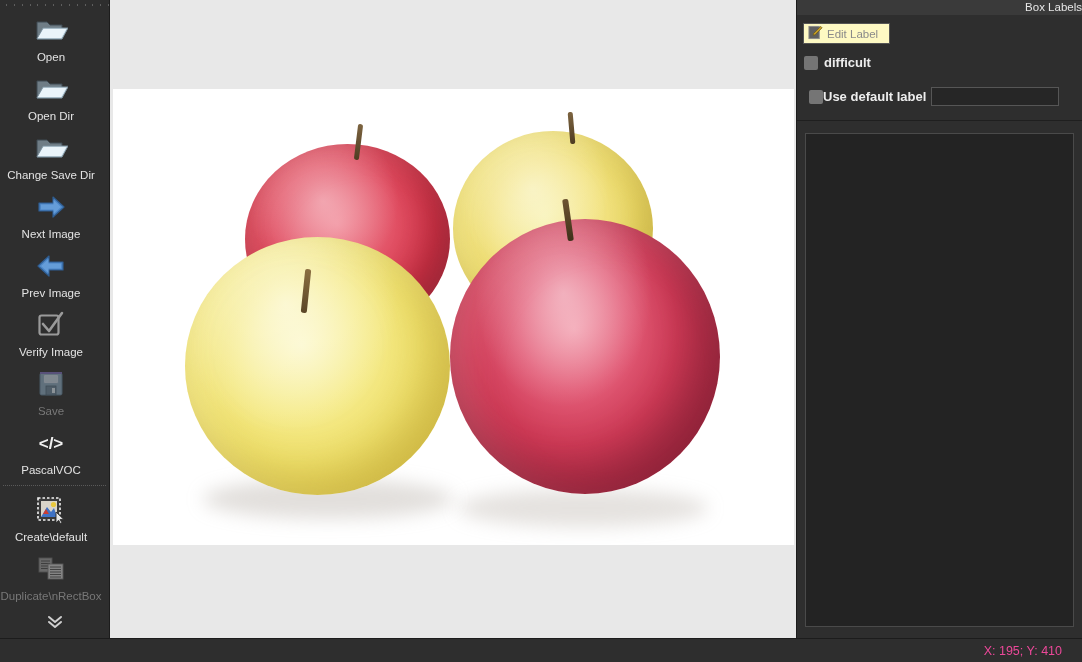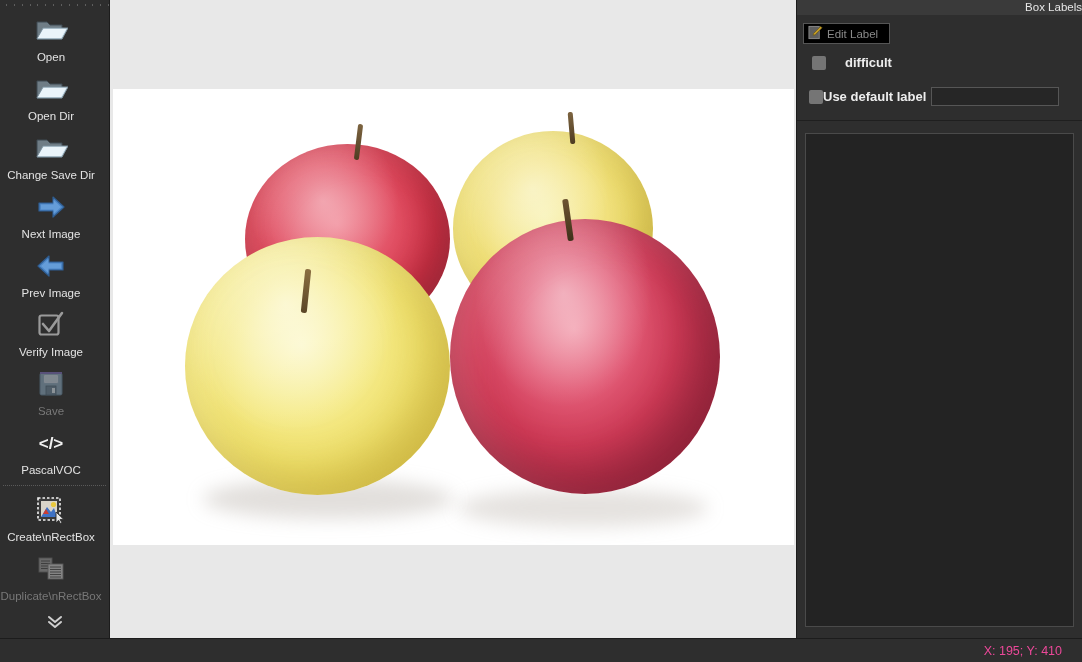--- a/index.html
+++ b/index.html
@@ -86,28 +86,28 @@
   #dock-title {
     height: 15px; line-height: 15px;
     text-align: right;
     font-size: 11.5px; color: #e6e6e6;
     background: #3a3a3a;
   }
   #dock-body { padding: 6px 0 0 0; }
   #edit-label-btn {
     margin: 2px 0 0 6px;
     width: 87px; height: 21px;
-    background: #000000;
+    background: #fef9c3;
     border: 1px solid #555;
     display: flex; align-items: center; gap: 4px;
     padding-left: 4px;
     font-size: 11.5px; color: #8a8a8a;
   }
   .row { display: flex; align-items: center; }
-  #difficult-row { margin: 11px 0 0 15px; gap: 19px; }
+  #difficult-row { margin: 11px 0 0 7px; gap: 6px; }
   #difficult-row .lab { font-size: 13px; color: #ededed; font-weight: bold; }
   #default-row { margin: 17px 0 0 12px; }
   #default-row .lab { font-size: 13px; color: #ededed; font-weight: bold; }
   .cbx {
     width: 14px; height: 14px;
     background: #757575;
     border-radius: 2px;
     display: inline-block;
   }
   #default-input {
@@ -258,21 +258,21 @@
       <span class="ic">
         <svg width="30" height="28" viewBox="0 0 30 28">
           <rect x="2" y="2" width="22" height="22" fill="#3a3a3a" stroke="#f2f2f2" stroke-width="1.6" stroke-dasharray="2.5 2"></rect>
           <rect x="5" y="5" width="16" height="16" fill="#d9d4c8"></rect>
           <path d="M5 21 L11 11 L15 16 L18 12 L21 21 Z" fill="#3f72c4"></path>
           <circle cx="17.5" cy="8.5" r="2.6" fill="#e8c83c"></circle>
           <path d="M7 18 L10 13 L13 18 Z" fill="#cc3d33"></path>
           <path d="M20 16 L20 27 L22.6 24.2 L24.4 27.6 L25.9 26.8 L24.1 23.5 L27.6 23.2 Z" fill="#e9e9e9" stroke="#2b2b2b" stroke-width=".9" stroke-linejoin="round"></path>
         </svg>
       </span>
-      <span class="lbl">Create\nRectBox</span>
+      <span class="lbl">Create\default</span>
     </div>
 
     <div class="tool disabled">
       <span class="ic">
         <svg width="30" height="26" viewBox="0 0 30 26">
           <rect x="3" y="2" width="13" height="14" fill="#9a9a9a" stroke="#6d6d6d" stroke-width=".9"></rect>
           <line x1="5" y1="5" x2="14" y2="5" stroke="#4c4c4c" stroke-width="1"></line>
           <line x1="5" y1="7.5" x2="14" y2="7.5" stroke="#4c4c4c" stroke-width="1"></line>
           <line x1="5" y1="10" x2="14" y2="10" stroke="#4c4c4c" stroke-width="1"></line>
           <line x1="5" y1="12.5" x2="14" y2="12.5" stroke="#4c4c4c" stroke-width="1"></line>

